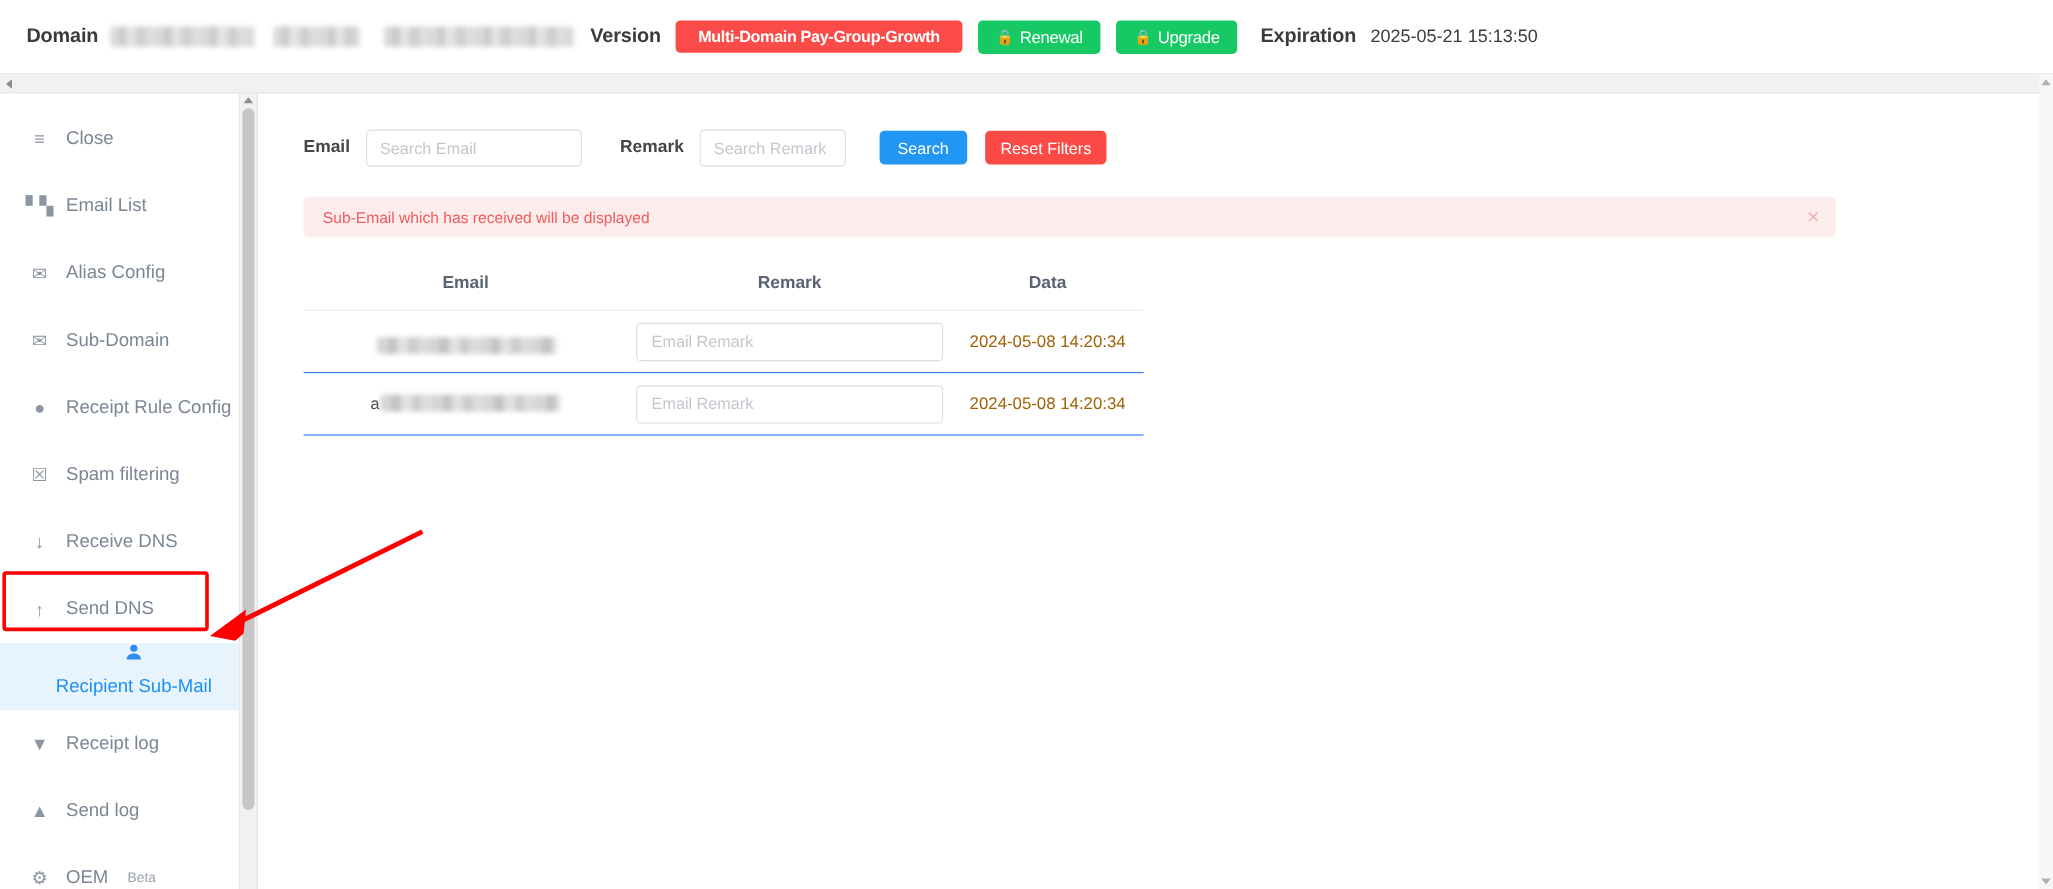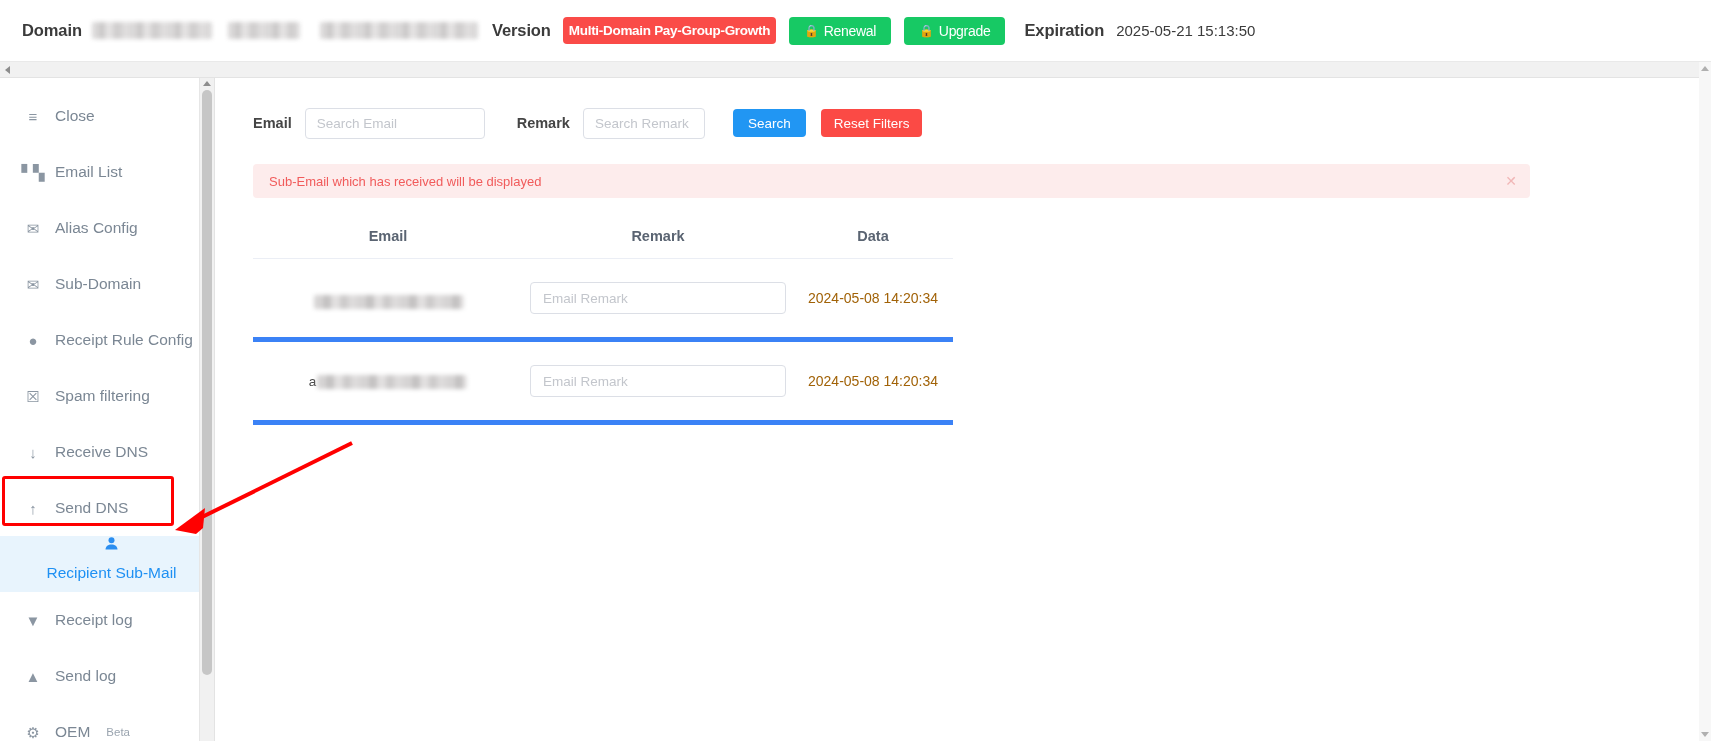--- a/index.html
+++ b/index.html
@@ -58,21 +58,21 @@
     cursor: pointer;
     white-space: nowrap;
     display: inline-flex;
     align-items: center;
     justify-content: center;
     gap: 5px;
   }
   .pill-version {
     background: #fa4b48;
     height: 27px;
-    padding: 0 6px;
+    padding: 0 19px;
     margin-left: 12px;
   }
   .pill-green {
     background: #17c964;
     height: 28px;
     padding: 0 15px;
     margin-left: 13px;
     font-weight: normal;
     font-size: 14px;
   }
@@ -284,22 +284,22 @@
     font-weight: bold;
     color: #5a6472;
     padding: 14px 0 14px 0;
     border-bottom: 1px solid #ebeef5;
     text-align: center;
   }
   .tbl th.c-email  { width: 270px; }
   .tbl th.c-remark { width: 270px; }
   .tbl th.c-data   { width: 160px; }
   .tbl td {
-    padding: 23px 0;
-    border-bottom: 5px solid #3b82f6;
+    padding: 8px 0;
+    border-bottom: 1px solid #3b82f6;
     text-align: center;
     vertical-align: middle;
     height: 52px;
   }
   .cell-email {
     display: inline-flex;
     align-items: center;
     justify-content: center;
     gap: 0px;
     font-size: 13.5px;

